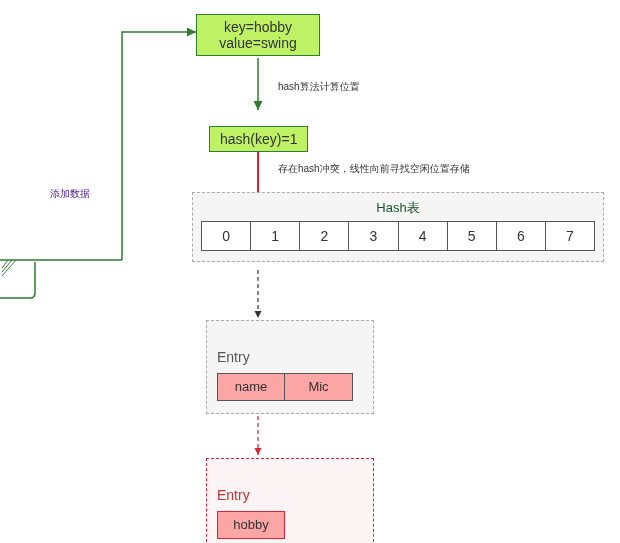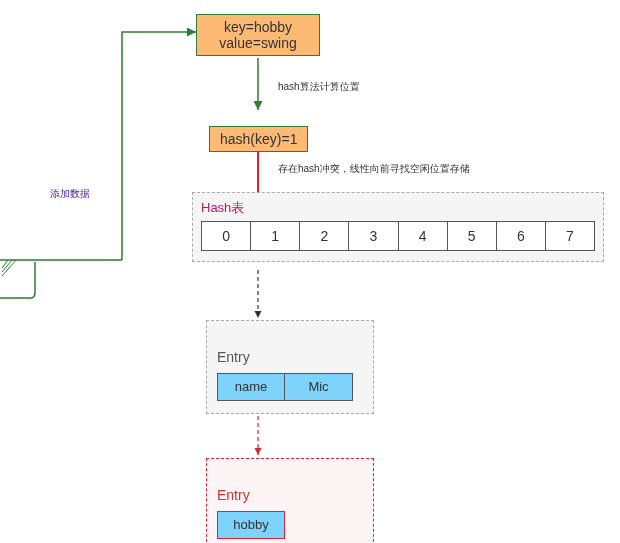--- a/index.html
+++ b/index.html
@@ -9,33 +9,33 @@
     height: 543px;
     position: relative;
     font-family: Arial, "Microsoft YaHei", sans-serif;
     font-size: 14px;
     color: #333;
     background: #fff;
   }
   .abs { position: absolute; }
   .box-green {
     border: 1.5px solid #2e7d32;
-    background: #fdba74;
+    background: #bef264;
     padding: 4px 10px;
     text-align: center;
   }
   .hash-table-container {
     border: 1px dashed #aaa;
     background: #f5f5f5;
     padding: 6px 8px 10px 8px;
   }
   .hash-label {
-    text-align: left;
+    text-align: center;
     font-size: 13px;
-    color: #be185d;
+    color: #14532d;
     padding-bottom: 4px;
   }
   .hash-cells {
     display: flex;
     width: 100%;
   }
   .hash-cell {
     flex: 1;
     border: 1px solid #555;
     text-align: center;
@@ -59,21 +59,21 @@
     margin-top: 20px;
   }
   .entry-container.red .entry-title { color: #c33; }
   .entry-row { display: flex; }
   .entry-cell {
     border: 1px solid #555;
     width: 68px;
     height: 28px;
     line-height: 26px;
     text-align: center;
-    background: #7dd3fc;
+    background: #fca5a5;
     font-size: 13px;
   }
   .entry-cell + .entry-cell { border-left: none; }
   .entry-container.red .entry-cell { border-color: #d23; }
 
   .txt { color: #333; font-size: 10px; }
 
   
   svg.overlay {
     position: absolute;

